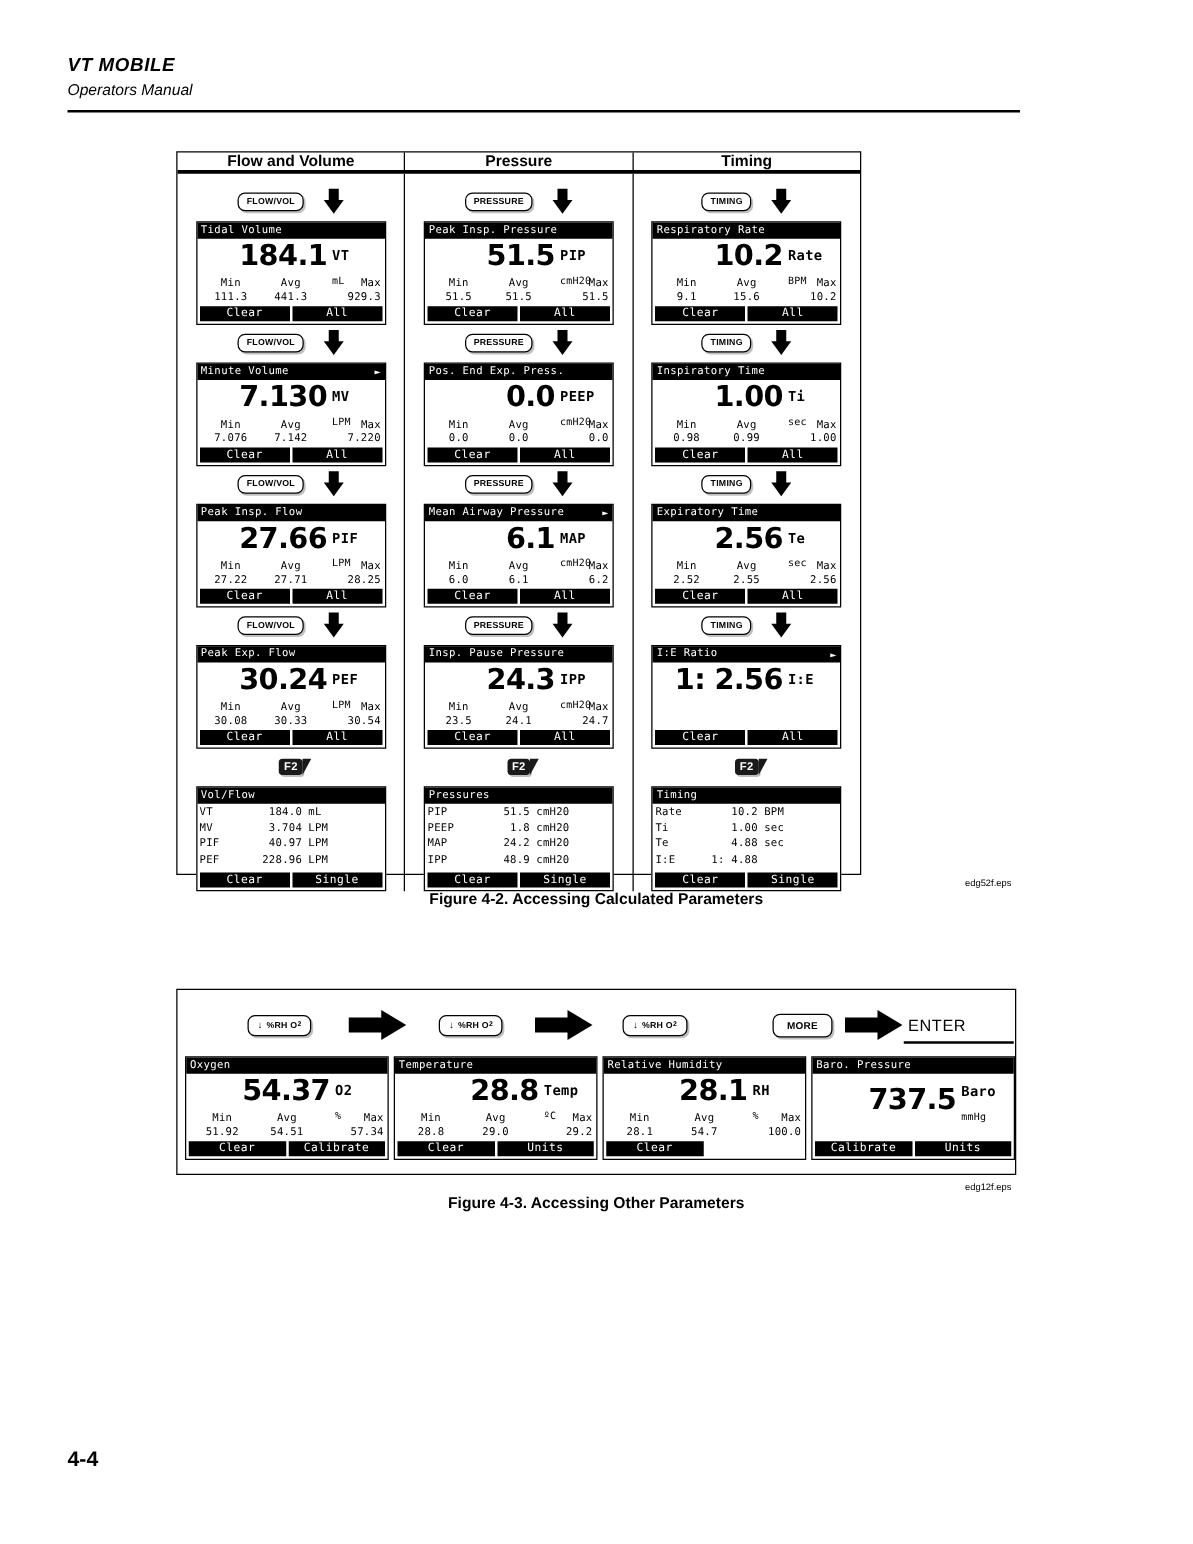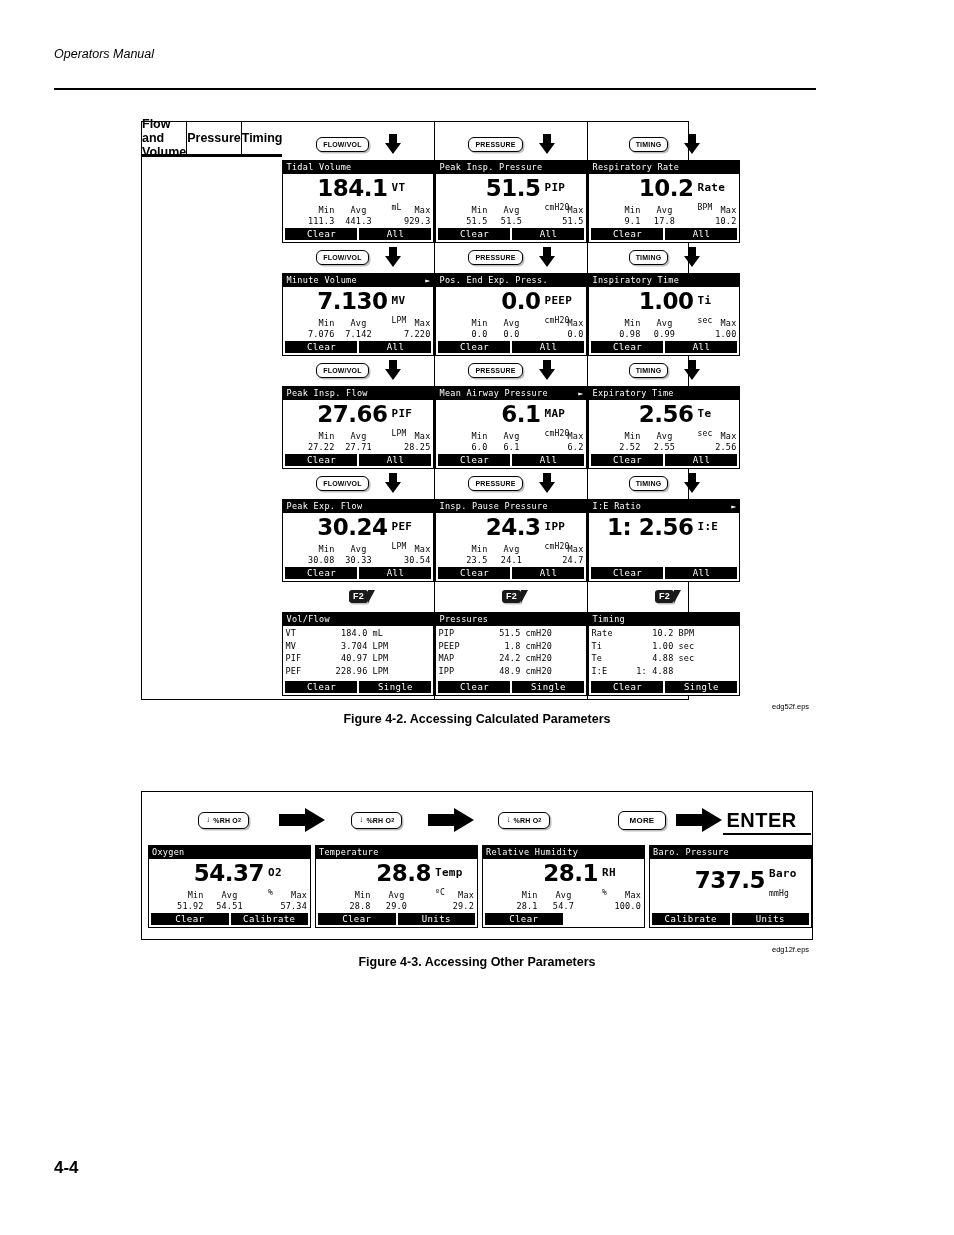--- a/index.html
+++ b/index.html
@@ -48,21 +48,21 @@
   
   .fig2-table {
     position: absolute;
     left: 141px;
     top: 121px;
     width: 548px;
     height: 579px;
     border: 1.5px solid #000;
     box-sizing: border-box;
     display: flex;
-    flex-direction: row;
+    flex-direction: column;
   }
   .fig2-headrow {
     display: flex;
     height: 32px;
     border-bottom: 3px solid #000;
   }
   .fig2-head-cell {
     flex: 1 1 0;
     display: flex;
     align-items: center;
@@ -233,21 +233,21 @@
     height: 22px;
   }
   .lcd-stats-row {
     display: flex;
     justify-content: space-between;
     font-size: 8.5px;
     line-height: 11px;
     letter-spacing: 0.2px;
   }
   .lcd-stats-row span { flex: 1 1 0; text-align: center; }
-  .lcd-stats-row span:first-child { text-align: right; }
+  .lcd-stats-row span:first-child { text-align: center; }
   .lcd-stats-row span:last-child { text-align: right; }
   .lcd-softkeys {
     display: flex;
     gap: 2px;
     padding: 1px 2px 2px 2px;
   }
   .softkey {
     background: #000000;
     color: #fff;
     font-size: 9px;
@@ -309,22 +309,22 @@
   }
   .fig3-lcdrow {
     position: absolute;
     left: 6px;
     top: 53px;
     display: flex;
     gap: 4px;
   }
   .fig3-lcdrow .lcd { width: 163px; }
   .enter-word {
-    font-size: 20px;
-    font-weight: bold;
+    font-size: 13px;
+    font-weight: normal;
     letter-spacing: 0.5px;
   }
   .enter-rule {
     position: absolute;
     width: 88px;
     height: 2px;
     background: #000;
     left: 723px;
     top: 833px;
   }
@@ -342,20 +342,21 @@
     left: 54px;
     top: 1158px;
     font-size: 17px;
     font-weight: bold;
   }
 </style>
 </head>
 <body>
 
 <div class="page-header">
+  <div class="manual-title">VT MOBILE</div>
   <div class="manual-sub">Operators Manual</div>
 </div>
 <div class="header-rule"></div>
 
 <div class="fig2-table">
   <div class="fig2-headrow">
     <div class="fig2-head-cell">Flow and Volume</div>
     <div class="fig2-head-cell">Pressure</div>
     <div class="fig2-head-cell">Timing</div>
   </div>
@@ -718,21 +719,21 @@
           </span>
         </div>
         <div class="lcd-stats">
           <div class="lcd-stats-row">
             <span>Min</span>
             <span>Avg</span>
             <span>Max</span>
           </div>
           <div class="lcd-stats-row">
             <span>9.1</span>
-            <span>17.8</span>
+            <span>15.6</span>
             <span>10.2</span>
           </div>
         </div>
         <div class="lcd-softkeys">
           <span class="softkey">Clear</span>
           <span class="softkey">All</span>
         </div>
       </div>
 
       <div class="keyrow">

